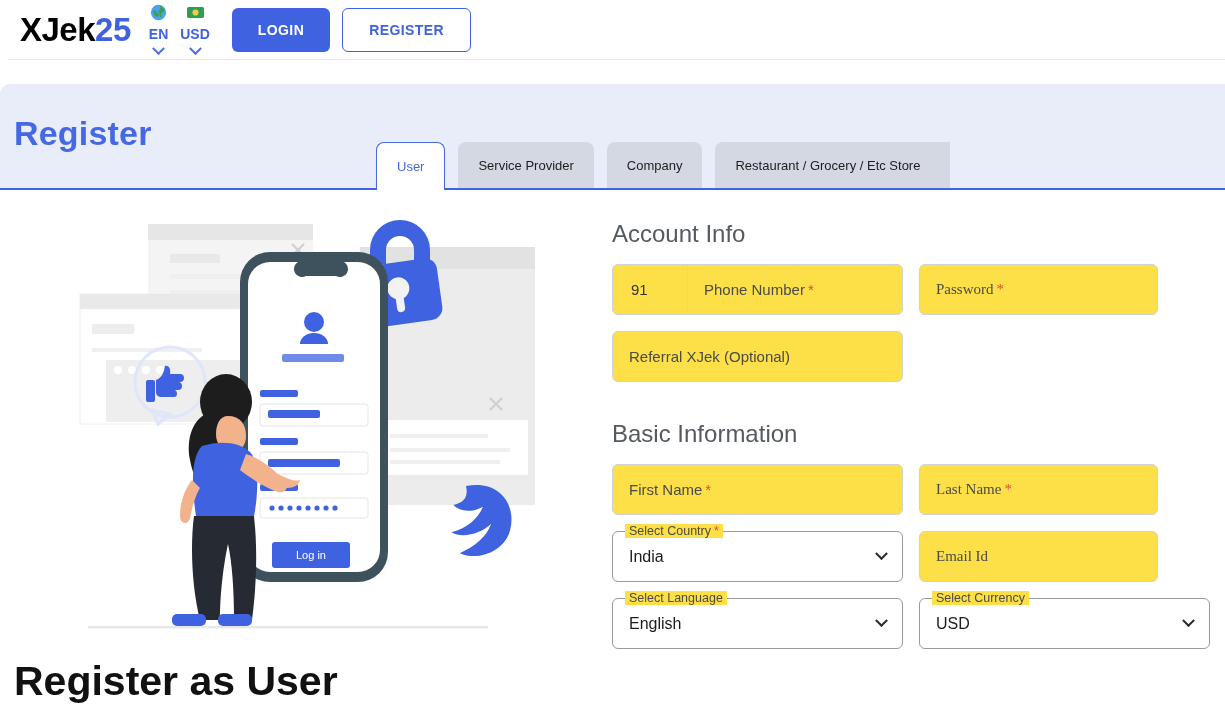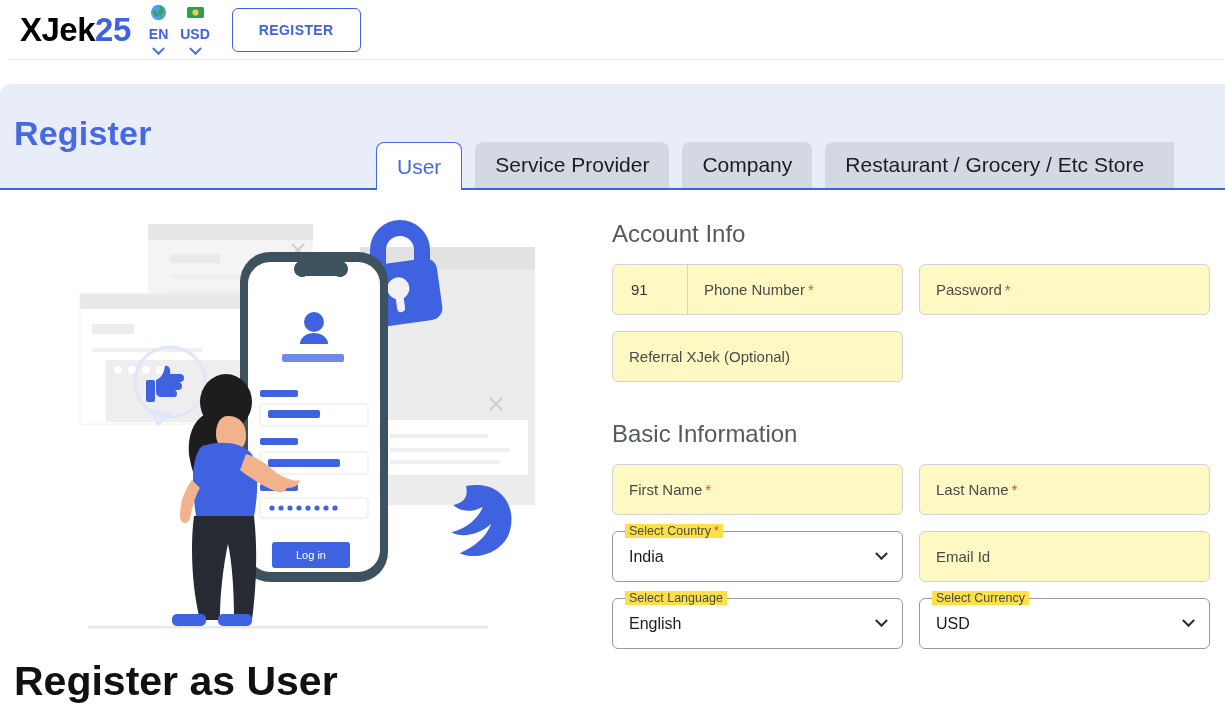--- a/index.html
+++ b/index.html
@@ -65,21 +65,21 @@
     border-top-left-radius: 10px;
   }
   .banner-title {
     position: absolute; left: 14px; top: 30px;
     font-size: 34px; font-weight: bold; color: #4668e3; letter-spacing: 0.2px;
   }
 
   .tabs { position: absolute; left: 376px; bottom: 0; display: flex; align-items: flex-end; height: 48px; }
   .tab {
     height: 46px; display: flex; align-items: center; justify-content: center;
-    font-size: 21px; padding: 4px 20px; cursor: pointer;
+    font-size: 13px; padding: 4px 20px; cursor: pointer;
     border-top-left-radius: 8px; border-top-right-radius: 8px;
   }
   .tab.active {
     background: #ffffff; color: #4668e3;
     border: 1.5px solid #4668e3; border-bottom: none;
     position: relative; z-index: 2; margin-bottom: -2px; height: 48px;
   }
   .tab.inactive {
     background: #d4d8e3; color: #1d1d1d;
     margin-left: 13px; height: 46px;
@@ -98,28 +98,28 @@
   .form-panel { position: absolute; left: 612px; top: 198px; width: 613px; }
   .section-title {
     font-size: 24px; color: #555a60; font-weight: normal;
     margin-top: 22px; margin-bottom: 16px;
   }
   .section-title.second { margin-top: 38px; }
 
   .row { display: flex; gap: 16px; margin-bottom: 16px; }
   .field {
     border: 1px solid #cfd2d6; border-radius: 6px; height: 51px;
-    display: flex; align-items: center; background: #fef9c3;
+    display: flex; align-items: center; background: #fde047;
     font-size: 15px; color: #4a4a4a; cursor: text;
   }
   .field .ph { padding-left: 16px; }
   .req { color: #e04a3b; margin-left: 3px; }
 
   .f-left { width: 291px; }
-  .f-right { width: 291px; }
+  .f-right { width: 239px; font-family: Liberation Serif, serif; }
   .phone-wrap { width: 291px; display: flex; padding: 0; }
   .phone-code {
     width: 75px; height: 100%; display: flex; align-items: center;
     padding-left: 18px; border-right: 1px solid #cfd2d6;
     font-size: 15px; color: #333333;
   }
   .phone-num { flex: 1; display: flex; align-items: center; padding-left: 16px; }
 
   
   .sel-field {
@@ -163,20 +163,21 @@
         <svg class="sel-icon" viewBox="0 0 22 16">
           <rect x="0" y="1" width="22" height="14" rx="2" fill="#2e9e4f"></rect>
           <ellipse cx="11" cy="8" rx="4" ry="4" fill="#f2c94c"></ellipse>
         </svg>
         <span>USD</span>
         <span class="chev"></span>
       </div>
     </div>
 
     <div class="auth-buttons">
+      <button class="btn-login">LOGIN</button>
       <button class="btn-register">REGISTER</button>
     </div>
   </div>
 
   <div class="banner">
     <div class="banner-title">Register</div>
     <div class="tabs">
       <div class="tab active">User</div>
       <div class="tab inactive">Service Provider</div>
       <div class="tab inactive">Company</div>

